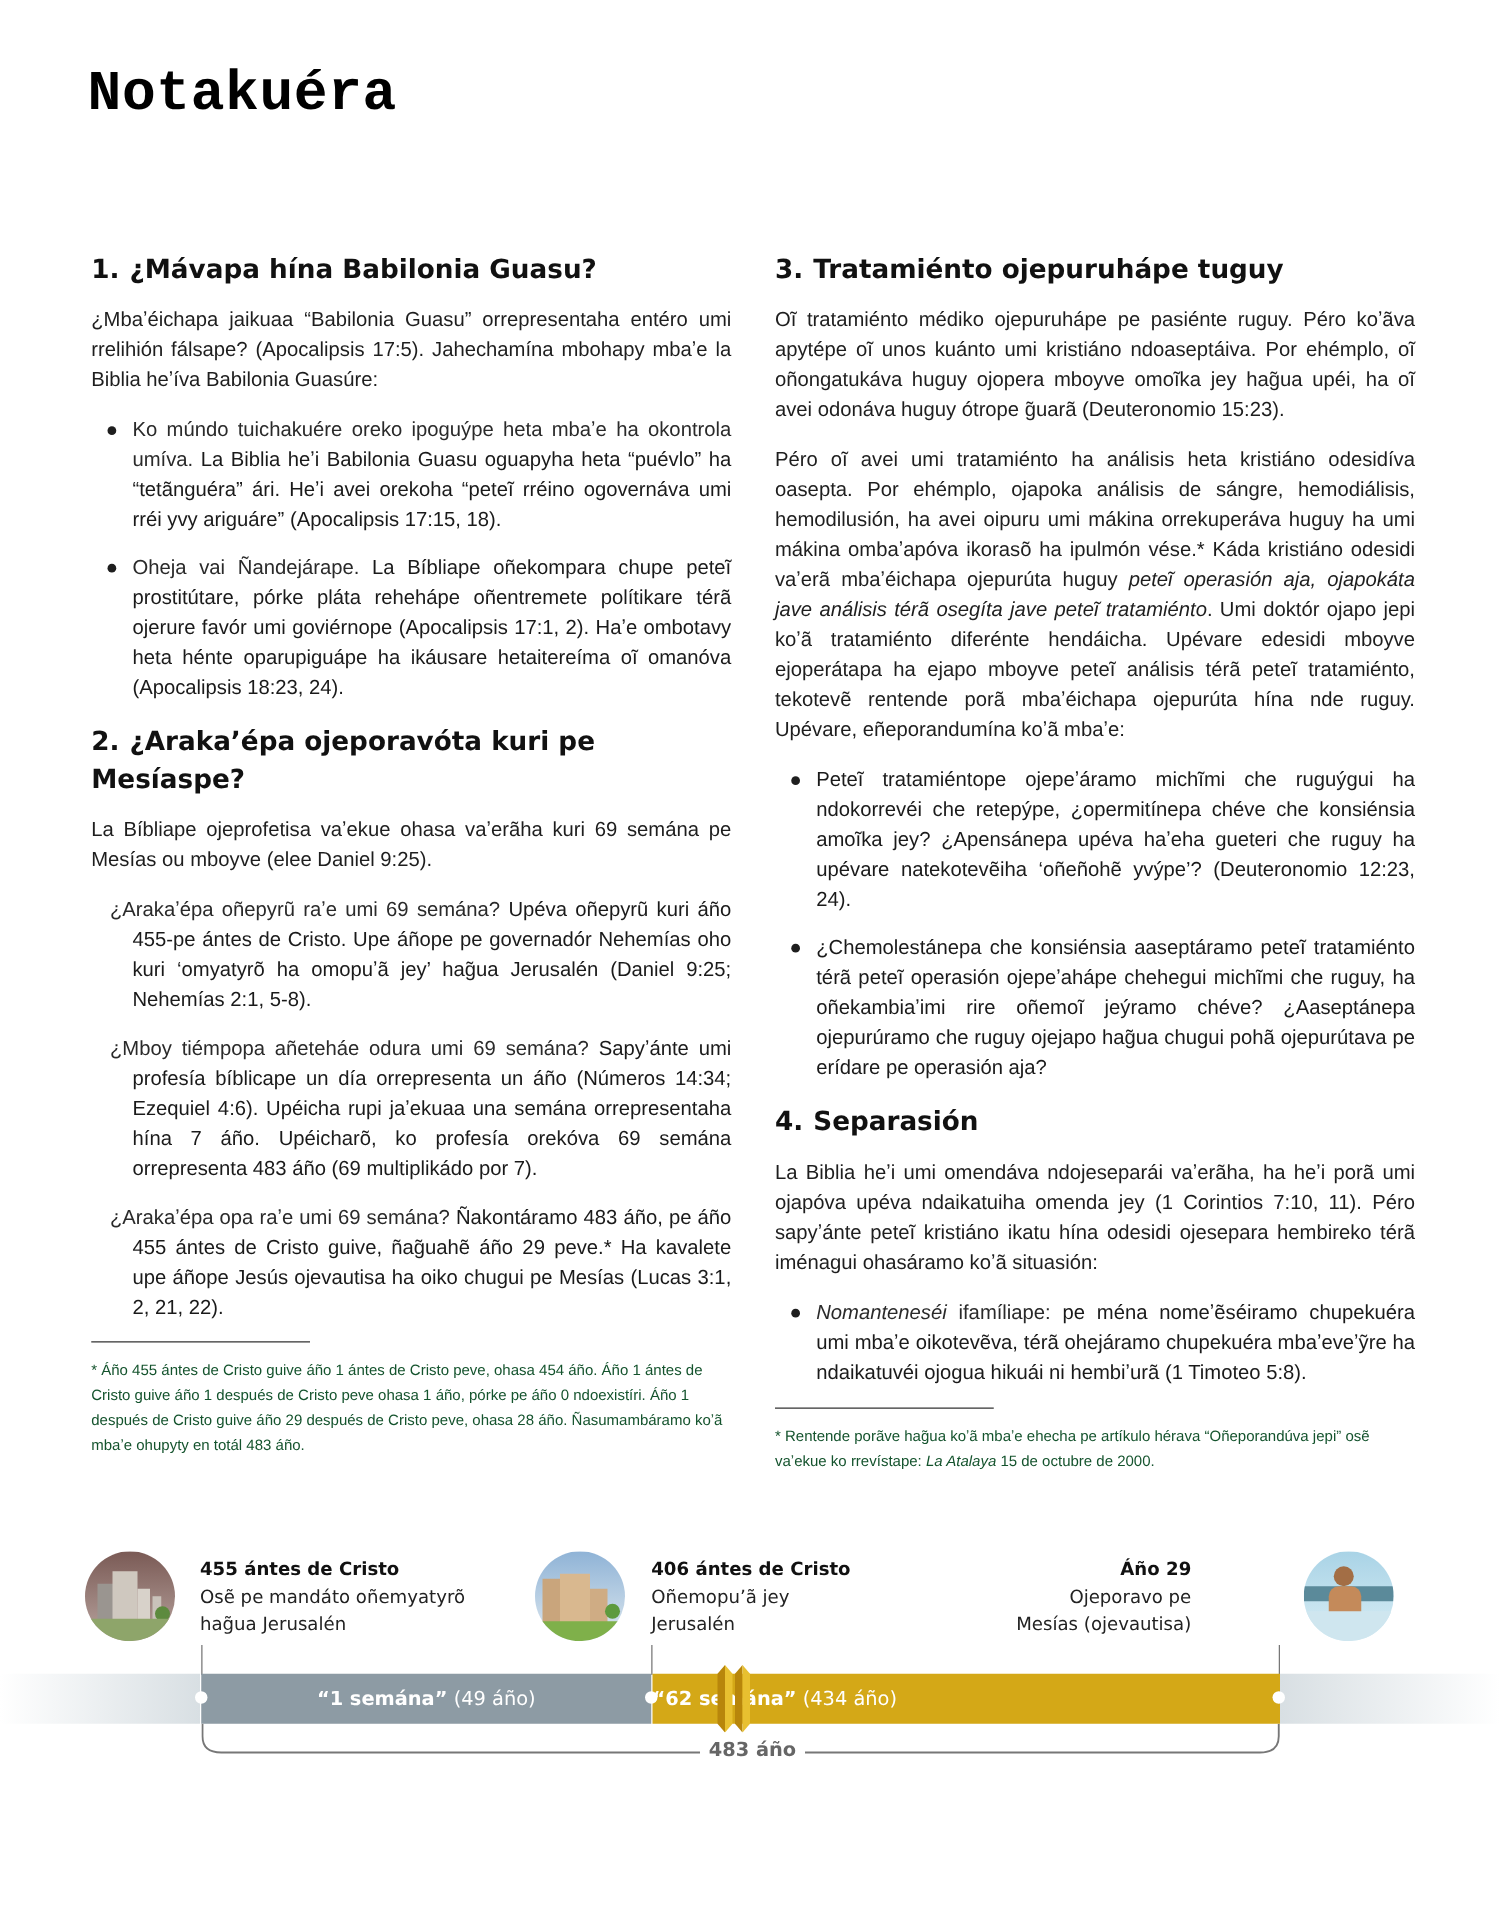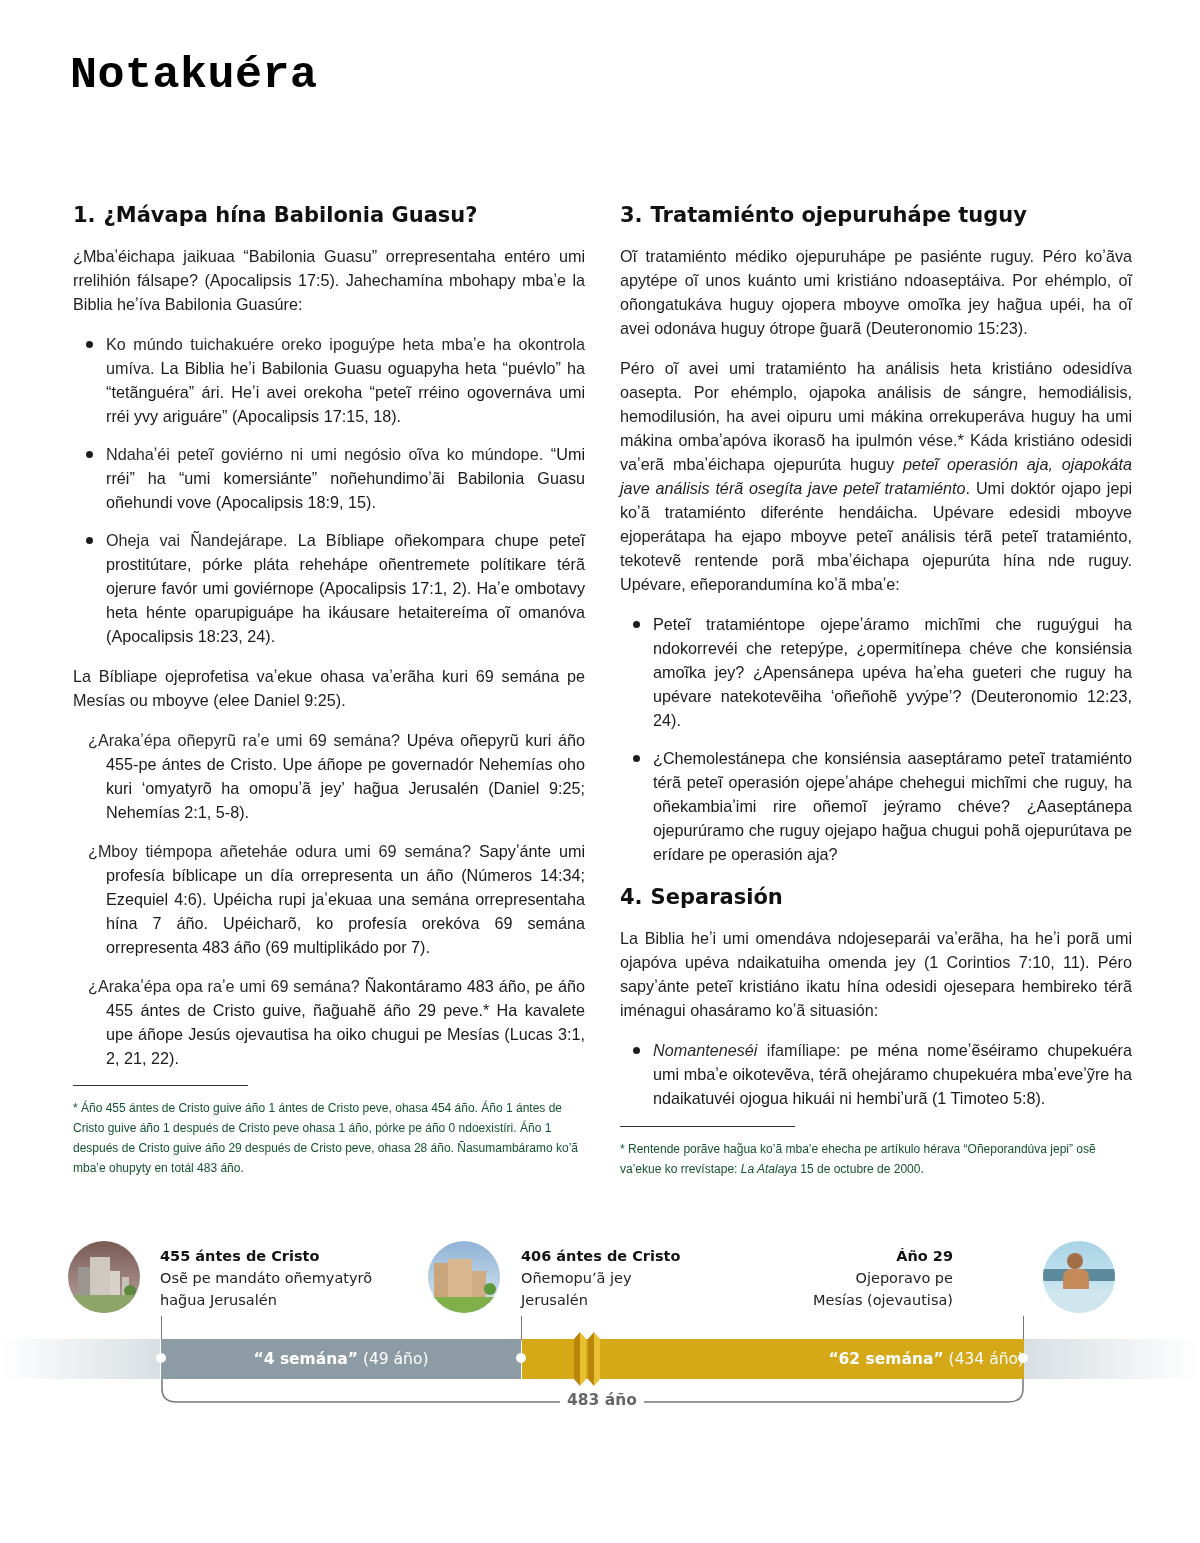--- a/index.html
+++ b/index.html
@@ -28,45 +28,45 @@
   .tl-lbl { position: absolute; top: 17px; font-family: "DejaVu Sans", sans-serif; font-size: 14.5px; line-height: 22px; color: #222; }
   .tl-lbl b { font-weight: bold; color: #111; }
   .tick { position: absolute; top: 88px; width: 1px; height: 24px; background: #777; }
   .bar-fade-left { position: absolute; left: 0; top: 111px; width: 160px; height: 40px;
                    background: linear-gradient(to right, rgba(215,222,226,0), #d8dfe3); }
   .bar-fade-right { position: absolute; left: 1024px; top: 111px; width: 176px; height: 40px;
                     background: linear-gradient(to right, #d8dfe3, rgba(215,222,226,0)); }
   .bar-gray { position: absolute; left: 161px; top: 111px; width: 360px; height: 40px; background: #8d9ba4;
               color: #fff; display: flex; align-items: center; justify-content: center; font-family: "DejaVu Sans", sans-serif; font-size: 15.5px; }
   .bar-gold { position: absolute; left: 522px; top: 111px; width: 502px; height: 40px; background: #d4a817;
-              color: #fff; display: flex; align-items: center; justify-content: flex-end; font-family: "DejaVu Sans", sans-serif; font-size: 15.5px; }
+              color: #fff; display: flex; align-items: center; justify-content: flex-start; font-family: "DejaVu Sans", sans-serif; font-size: 15.5px; }
   .bar-gray b, .bar-gold b { font-weight: bold; margin-right: 5px; }
   .dot { position: absolute; top: 125px; width: 10px; height: 10px; border-radius: 50%; background: #fff; }
   .brace { position: absolute; left: 161px; top: 151px; width: 863px; height: 25px; }
   .total { position: absolute; left: 560px; top: 163px; width: 84px; text-align: center; background: #fff;
            font-family: "DejaVu Sans", sans-serif; font-weight: bold; font-size: 15.5px; color: #666; }
   .break { position: absolute; left: 570px; top: 104px; width: 34px; height: 54px; }
 </style>
 </head>
 <body>
 
 <h1 class="page-title">Notakuéra</h1>
 
 <div class="col left">
   <section>
     <h2><span class="num">1.</span><span>¿Mávapa hína Babilonia Guasu?</span></h2>
     <p>¿Mbaʼéichapa jaikuaa “Babilonia Guasu” orrepresentaha entéro umi rrelihión fálsape? (Apocalipsis 17:5). Jahechamína mbohapy mbaʼe la Biblia heʼíva Babilonia Guasúre:</p>
     <ul class="bul">
       <li><b class="lead">Ko múndo tuichakuére oreko ipoguýpe heta mbaʼe ha okontrola umíva.</b><span> La Biblia heʼi Babilonia Guasu oguapyha heta “puévlo” ha “tetãnguéra” ári. Heʼi avei orekoha “peteĩ rréino ogovernáva umi rréi yvy ariguáre” (Apocalipsis 17:15, 18).</span></li>
-      <li><b class="lead">Ndahaʼéi peteĩ goviérno ni umi negósio oĩva ko múndope.</b><span> “Umi rréi” ha “umi komersiánte” noñehundimoʼãi Babilonia Guasu oñehundi vove (Apocalipsis 18:9, 15).</span></li>
       <li><b class="lead">Oheja vai Ñandejárape.</b><span> La Bíbliape oñekompara chupe peteĩ prostitútare, pórke pláta rehehápe oñentremete polítikare térã ojerure favór umi goviérnope (Apocalipsis 17:1, 2). Haʼe ombotavy heta hénte oparupiguápe ha ikáusare hetaitereíma oĩ omanóva (Apocalipsis 18:23, 24).</span></li>
     </ul>
   </section>
 
   <section style="margin-top:4px">
+    <h2><span class="num">2.</span><span>¿Arakaʼépa ojeporavóta kuri pe Mesíaspe?</span></h2>
     <p>La Bíbliape ojeprofetisa vaʼekue ohasa vaʼerãha kuri 69 semána pe Mesías ou mboyve (elee Daniel 9:25).</p>
     <div class="qa"><b class="lead">¿Arakaʼépa oñepyrũ raʼe umi 69 semána?</b><span> Upéva oñepyrũ kuri áño 455-pe ántes de Cristo. Upe áñope pe governadór Nehemías oho kuri ‘omyatyrõ ha omopuʼã jey’ hag̃ua Jerusalén (Daniel 9:25; Nehemías 2:1, 5-8).</span></div>
     <div class="qa"><b class="lead">¿Mboy tiémpopa añeteháe odura umi 69 semána?</b><span> Sapyʼánte umi profesía bíblicape un día orrepresenta un áño (Números 14:34; Ezequiel 4:6). Upéicha rupi jaʼekuaa una semána orrepresentaha hína 7 áño. Upéicharõ, ko profesía orekóva 69 semána orrepresenta 483 áño (69 multiplikádo por 7).</span></div>
     <div class="qa"><b class="lead">¿Arakaʼépa opa raʼe umi 69 semána?</b><span> Ñakontáramo 483 áño, pe áño 455 ántes de Cristo guive, ñag̃uahẽ áño 29 peve.* Ha kavalete upe áñope Jesús ojevautisa ha oiko chugui pe Mesías (Lucas 3:1, 2, 21, 22).</span></div>
     <div class="rule"></div>
     <p class="footnote">* Áño 455 ántes de Cristo guive áño 1 ántes de Cristo peve, ohasa 454 áño. Áño 1 ántes de Cristo guive áño 1 después de Cristo peve ohasa 1 áño, pórke pe áño 0 ndoexistíri. Áño 1 después de Cristo guive áño 29 después de Cristo peve, ohasa 28 áño. Ñasumambáramo koʼã mbaʼe ohupyty en totál 483 áño.</p>
   </section>
 </div>
 
 <div class="col right">
@@ -158,21 +158,21 @@
       <rect x="0" y="48" width="72" height="24" fill="#cfe6ef"></rect>
     </svg>
   </div>
 
   <div class="tick" style="left:161px"></div>
   <div class="tick" style="left:521px"></div>
   <div class="tick" style="left:1023px"></div>
 
   <div class="bar-fade-left"></div>
   <div class="bar-gray">
-    <b>“4 semána”</b>
+    <b>“1 semána”</b>
       <span>(49 áño)</span>
   </div>
   <div class="bar-gold">
     <b>“62 semána”</b>
       <span>(434 áño)</span>
   </div>
   <div class="bar-fade-right"></div>
 
   <svg class="break" viewBox="0 0 34 54">
     <polygon points="4,7 10,0 10,54 4,47" fill="#b8860b"></polygon>

